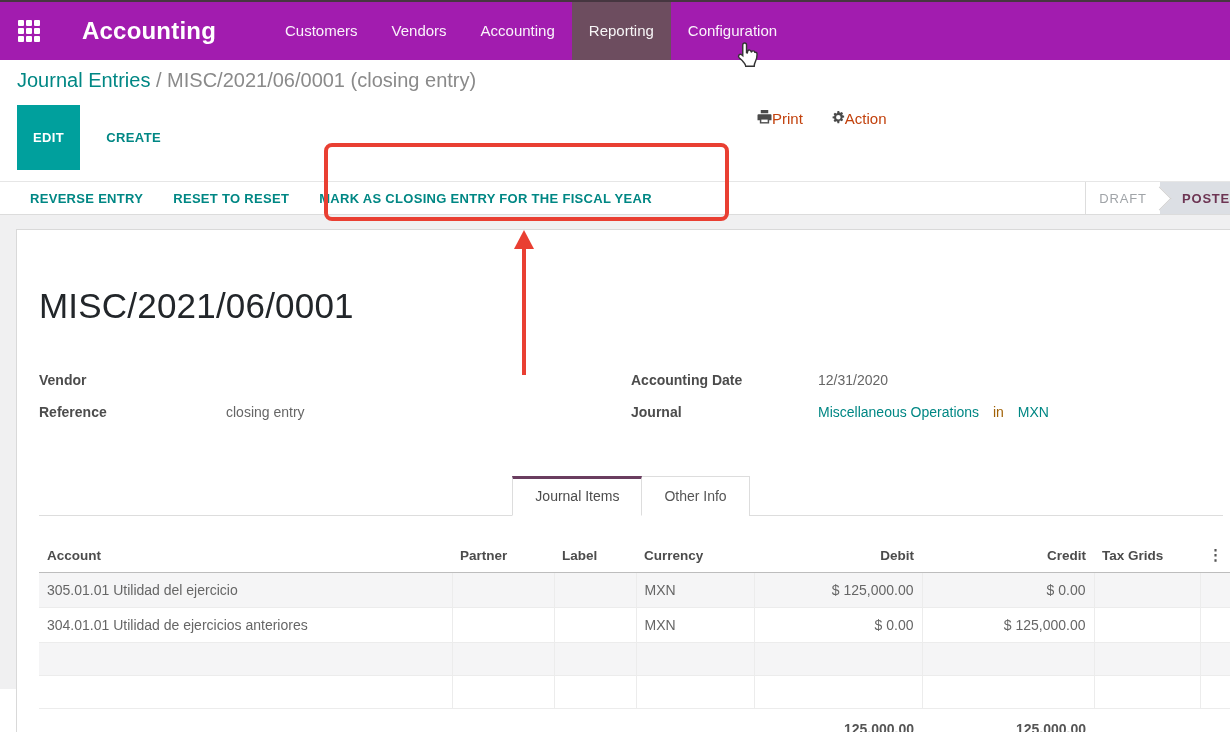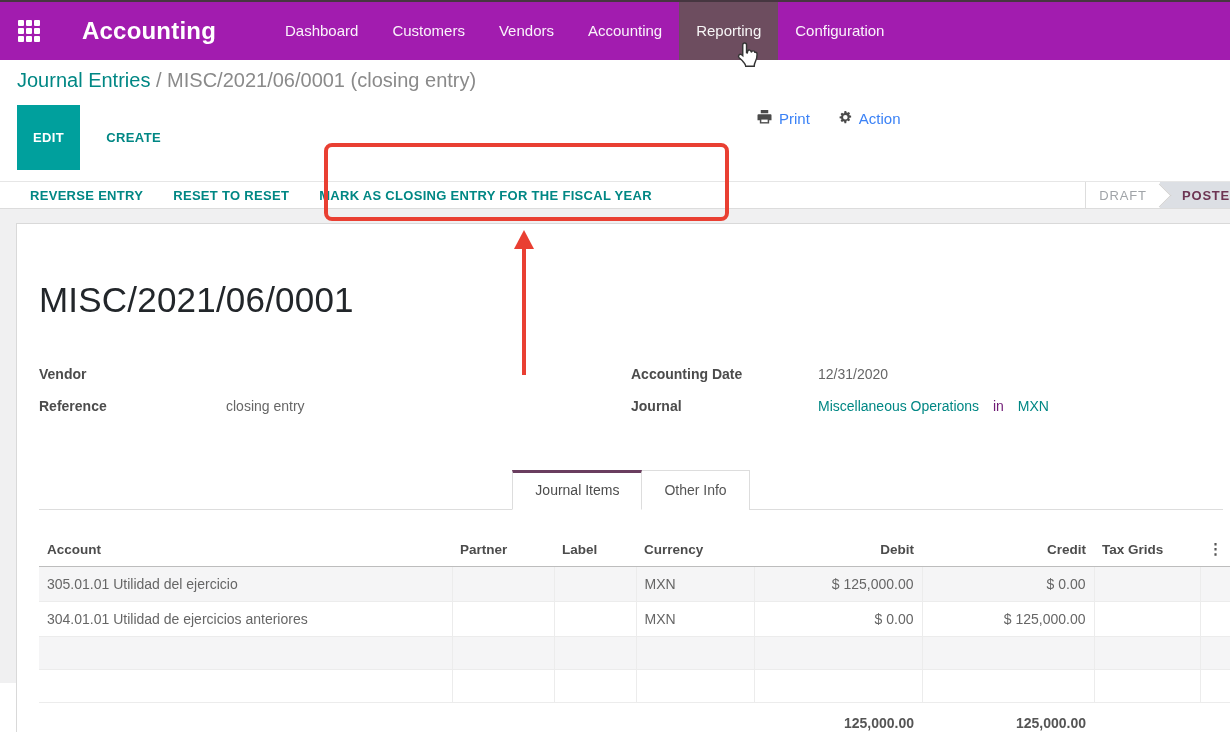--- a/index.html
+++ b/index.html
@@ -44,26 +44,26 @@
     font-family: inherit; font-size: 13px; font-weight: bold; letter-spacing: .4px;
     padding: 24px 15px; cursor: pointer;
   }
   .btn-create {
     background: none; border: none; font-family: inherit;
     color: #008784; font-size: 13px; font-weight: bold; letter-spacing: .4px;
     margin-left: 26px; cursor: pointer;
   }
   .secondary-actions { position: absolute; left: 757px; top: 18px; display: flex; gap: 28px; }
   .secondary-actions .sec-btn {
-    display: flex; align-items: center; gap: 7px;
-    font-size: 15px; color: #3b82f6; cursor: pointer; font-weight: 500;
+    display: flex; align-items: center; gap: 0;
+    font-size: 15px; color: #c2410c; cursor: pointer; font-weight: 500;
   }
 
   .action-bar {
-    position: relative; height: 28px; background: #fff;
+    position: relative; height: 34px; background: #fff;
     border-top: 1px solid #e6e6e6; border-bottom: 1px solid #dcdcdc;
     display: flex; align-items: center; gap: 30px; padding-left: 30px;
   }
   .workflow-btn {
     background: none; border: none; font-family: inherit;
     color: #008784; font-size: 13px; font-weight: bold; letter-spacing: .3px;
     cursor: pointer; white-space: nowrap;
   }
   .statusbar {
     position: absolute; left: 1085px; top: 0; height: 100%;
@@ -93,21 +93,21 @@
     border: 1px solid #d9d9d9; padding: 56px 12px 0 22px;
   }
   .doc-title { font-size: 35px; font-weight: 400; color: #22262a; letter-spacing: .2px; }
 
   .field-grid { display: flex; margin-top: 46px; }
   .field-col { width: 50%; }
   .field-row { display: flex; margin-bottom: 15px; min-height: 17px; }
   .field-label { width: 187px; font-size: 14px; font-weight: bold; color: #4c4c4c; }
   .field-value { font-size: 14px; color: #666; }
   .field-link { color: #008784; cursor: pointer; }
-  .field-mid { color: #701a75; margin: 9px 10px; }
+  .field-mid { color: #a16207; margin: 9px 10px; }
 
   
   .tabs { display: flex; margin-top: 40px; border-bottom: 1px solid #ddd; justify-content: center; }
   .tab {
     padding: 11px 22px; font-size: 14px; color: #555; cursor: pointer;
     border: 1px solid #ddd; border-bottom: none; background: #fff;
     position: relative; margin-bottom: -1px;
   }
   .tab.active {
     border-top: 3px solid #6a3d5f; color: #4c4c4c;
@@ -163,21 +163,20 @@
       <span></span>
       <span></span>
       <span></span>
       <span></span>
       <span></span>
       <span></span>
       <span></span>
   </div>
   <div class="brand">Accounting</div>
   <div class="nav-menu">
-    <div class="nav-item">Dashboard</div>
     <div class="nav-item">Customers</div>
     <div class="nav-item">Vendors</div>
     <div class="nav-item">Accounting</div>
     <div class="nav-item active">Reporting</div>
     <div class="nav-item">Configuration</div>
   </div>
 </div>
 
 <div class="breadcrumb-row">
   <span class="breadcrumb-parent">Journal Entries</span>

